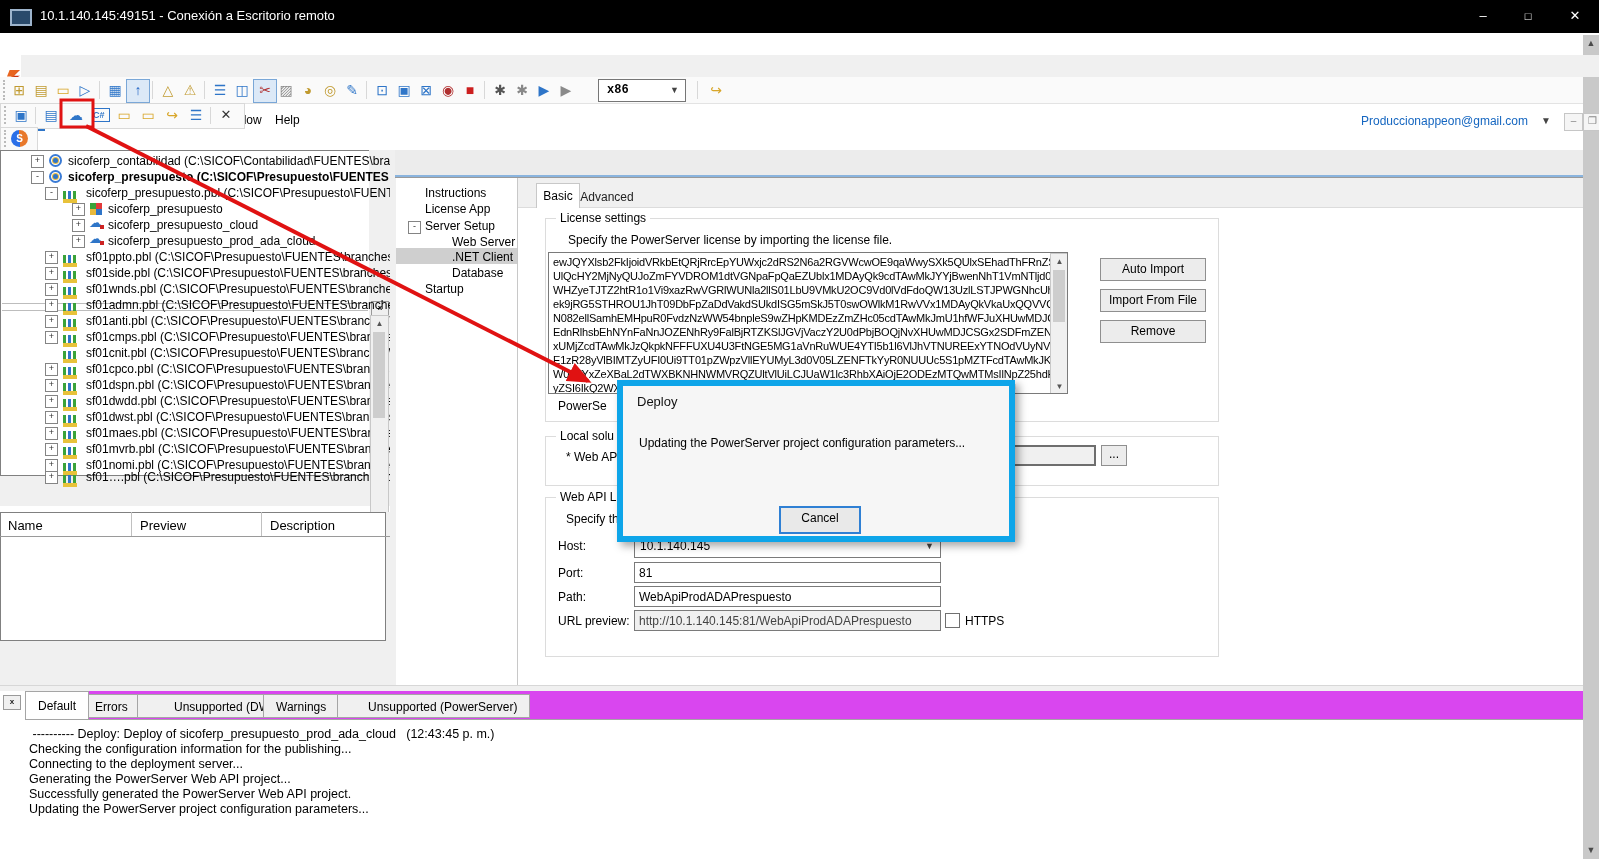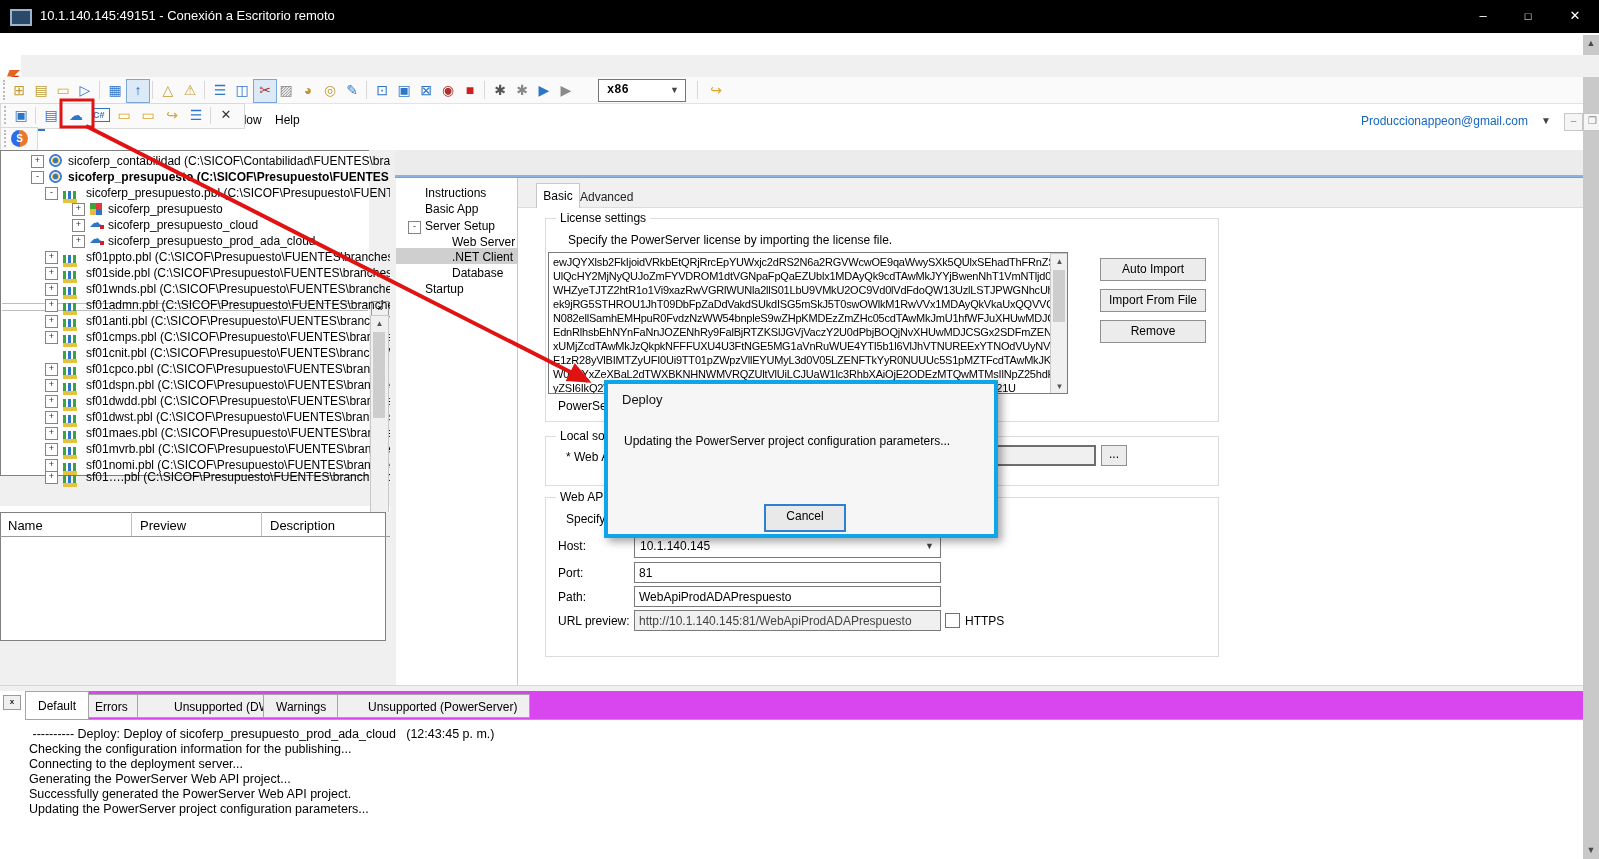--- a/index.html
+++ b/index.html
@@ -72,21 +72,21 @@
   .groupbox{border:1px solid #dcdcdc;}
   .legend{position:absolute;top:-8px;background:#fff;padding:0 4px;}
   .btn{background:#ececec;border:1px solid #8f8f8f;text-align:center;font-size:12px;cursor:default;}
   .lictext{left:548px;top:252px;width:518px;height:140px;background:#fff;border:1px solid #7a7a7a;overflow:hidden;font-size:11px;}
   .licline{position:absolute;left:4px;white-space:nowrap;letter-spacing:-0.2px;}
   .field{background:#fff;border:1px solid #7a7a7a;height:19px;font-family:"Liberation Sans",sans-serif;font-size:12px;padding:0 4px;box-sizing:content-box;}
   input.field{width:297px;}
   .ro{background:#f0f0f0;color:#444;}
   .chkbox{width:13px;height:13px;background:#fff;border:1px solid #707070;}
   
-  .dialog{left:604px;top:380px;width:386px;height:150px;background:#f6f6f6;border:4px solid #0ea5e9;box-shadow:4px 4px 8px rgba(0,0,0,.35);z-index:50;}
+  .dialog{left:617px;top:380px;width:386px;height:150px;background:#f6f6f6;border:6px solid #0ea5e9;box-shadow:4px 4px 8px rgba(0,0,0,.35);z-index:50;}
   .dlg-title{position:absolute;left:14px;top:8px;font-size:13px;color:#111;}
   .dlg-msg{position:absolute;left:16px;top:50px;font-size:12px;}
   .dlg-cancel{position:absolute;left:156px;top:120px;width:78px;height:24px;background:#e9e9e9;border:2px solid #2f80d4;text-align:center;line-height:21px;}
   
   .splitter{left:0;top:685px;width:1583px;height:6px;background:#f0f0f0;border-top:1px solid #d7d7d7;border-bottom:1px solid #d7d7d7;}
   .outbar{left:25px;top:691px;width:1558px;height:28px;background:#d946ef;}
   .otab{position:absolute;top:3px;height:24px;line-height:24px;padding:0 12px;border:1px solid #a5a5a5;background:#f0f0f0;box-sizing:border-box;white-space:nowrap;}
   .otab.active{background:#fff;top:0;height:28px;line-height:28px;border-bottom:none;z-index:2;}
   .outlog{left:25px;top:719px;width:1558px;height:140px;background:#fff;border-top:1px solid #a5a5a5;}
   .logline{position:absolute;left:4px;white-space:nowrap;font-size:12.5px;}
@@ -333,32 +333,32 @@
     <span class="abs" style="left:30px;top:4px;">sicoferp_pr..._ada_cloud*</span>
     <span class="abs" style="left:202px;top:4px;color:#4a6b96;font-size:11px;">✕</span>
   </div>
 </div>
 <div class="abs blueline"></div>
 <div class="abs blueline2"></div>
 
 <div class="abs navpanel">
   <span class="navsel" style="top:70px;"></span>
   <span class="navrow" style="left:29px;top:8px;">Instructions</span>
-  <span class="navrow" style="left:29px;top:24px;">Basic App</span>
+  <span class="navrow" style="left:29px;top:24px;">License App</span>
   <span class="exp" style="left:12px;top:43px;">-</span>
   <span class="navrow" style="left:29px;top:41px;">Server Setup</span>
   <span class="navrow" style="left:56px;top:57px;">Web Server</span>
   <span class="navrow" style="left:56px;top:72px;">.NET Client</span>
   <span class="navrow" style="left:56px;top:88px;">Database</span>
   <span class="navrow" style="left:29px;top:104px;">Startup</span>
 </div>
 
 <div class="abs setstrip"></div>
 <div class="abs btab" style="left:536px;top:183px;width:42px;height:24px;line-height:24px;">Basic</div>
-<span class="abs" style="left:580px;top:190px;width:54px;color:#222;">Advanced</span>
+<span class="abs" style="left:580px;top:190px;width:54px;text-align:center;color:#222;">Advanced</span>
 
 <div class="abs groupbox" style="left:545px;top:218px;width:672px;height:202px;">
   <span class="legend" style="left:10px;">License settings</span>
   <span class="abs" style="left:22px;top:14px;">Specify the PowerServer license by importing the license file.</span>
 </div>
 <div class="abs lictext">
   <span class="licline" style="top:3px;">ewJQYXlsb2FkIjoidVRkbEtQRjRrcEpYUWxjc2dRS2N6a2RGVWcwOE9qaWwySXk5QUlxSEhadThFRnZSY</span>
   <span class="licline" style="top:17px;">UlQcHY2MjNyQUJoZmFYVDROM1dtVGNpaFpQaEZUblx1MDAyQk9cdTAwMkJYYjBwenNhT1VmNTljd0c2</span>
   <span class="licline" style="top:31px;">WHZyeTJTZ2htR1o1Vi9xazRwVGRlWUNla2llS01LbU9VMkU2OC9Vd0lVdFdoQW13UzlLSTJPWGNhcUhn</span>
   <span class="licline" style="top:45px;">ek9jRG5STHROU1JhT09DbFpZaDdVakdSUkdISG5mSkJ5T0swOWlkM1RwVVx1MDAyQkVkaUxQQVVQ</span>

